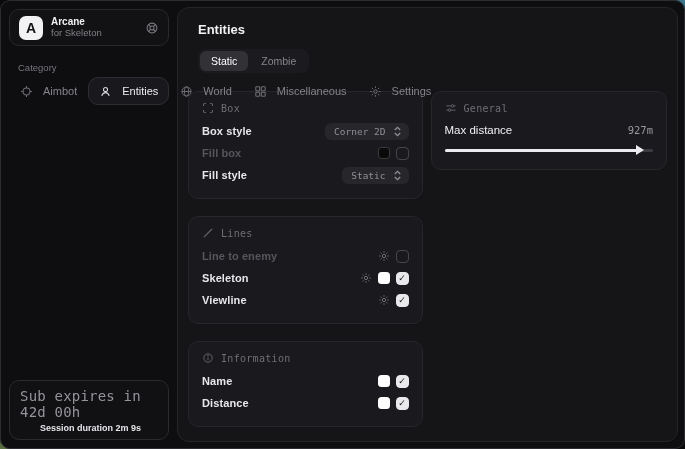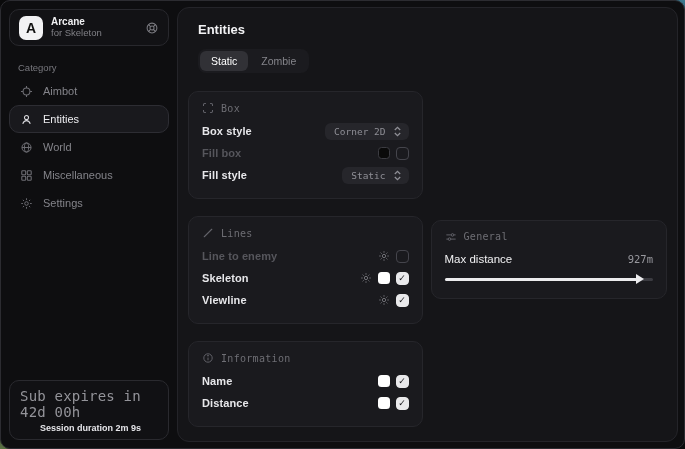--- a/index.html
+++ b/index.html
@@ -27,21 +27,21 @@
   .logo {
     width:24px; height:24px; border-radius:7px; background:#f2f2f4; color:#111;
     display:flex; align-items:center; justify-content:center;
     font-weight:bold; font-size:14px; flex:0 0 24px;
   }
   .brand-text { flex:1; line-height:1.15; }
   .brand-title { color:#f0f0f2; font-size:10px; font-weight:bold; }
   .brand-sub { color:#808086; font-size:9.5px; }
   .brand-gear { color:#7b7b81; display:flex; align-items:center; cursor:pointer; }
   .category { color:#77777d; font-size:9.5px; margin:16px 0 4px 9px; }
-  .nav { display:flex; flex-direction:column; }
+  .nav { display:flex; flex-direction:row; }
   .nav-item {
     height:28px; display:flex; align-items:center; gap:10px; padding:0 10px;
     border:1px solid transparent; border-radius:10px; color:#84848a; font-size:11px; cursor:pointer;
   }
   .nav-item .nv-icon { display:flex; align-items:center; color:#6e6e74; }
   .nav-item.selected { background:#19191d; border-color:#2d2d33; color:#ededf0; }
   .nav-item.selected .nv-icon { color:#d8d8dc; }
   .sidebar-footer {
     margin-top:auto; border:1px solid #2a2a2f; background:#111114; border-radius:10px;
     padding:7px 10px 6px 10px;
@@ -55,21 +55,21 @@
   }
   .page-title { color:#f2f2f4; font-size:13px; font-weight:bold; margin:0 0 12px 10px; }
   .tabbar {
     display:inline-flex; background:#1b1b1f; border-radius:8px; padding:2px; margin-left:10px; gap:2px;
   }
   .tab {
     border:none; background:transparent; color:#85858b; font-size:10.5px;
     padding:4px 11px; border-radius:6px; cursor:pointer; font-family:inherit;
   }
   .tab.active { background:#313136; color:#ffffff; }
-  .columns { display:flex; gap:8px; margin-top:18px; align-items:center; }
+  .columns { display:flex; gap:8px; margin-top:18px; align-items:flex-start; }
   .col1 { width:238px; display:flex; flex-direction:column; gap:17px; }
   .col2 { width:240px; }
   .card {
     background:#1a1a1e; border:1px solid #26262b; border-radius:10px; padding:10px 13px 12px 13px;
   }
   .card-head {
     display:flex; align-items:center; gap:7px; color:#6e6e74;
     font-family:"DejaVu Sans Mono",monospace; font-size:10px; letter-spacing:0.3px; margin-bottom:6px;
   }
   .card-head .ch-icon { display:flex; align-items:center; color:#63636a; }

